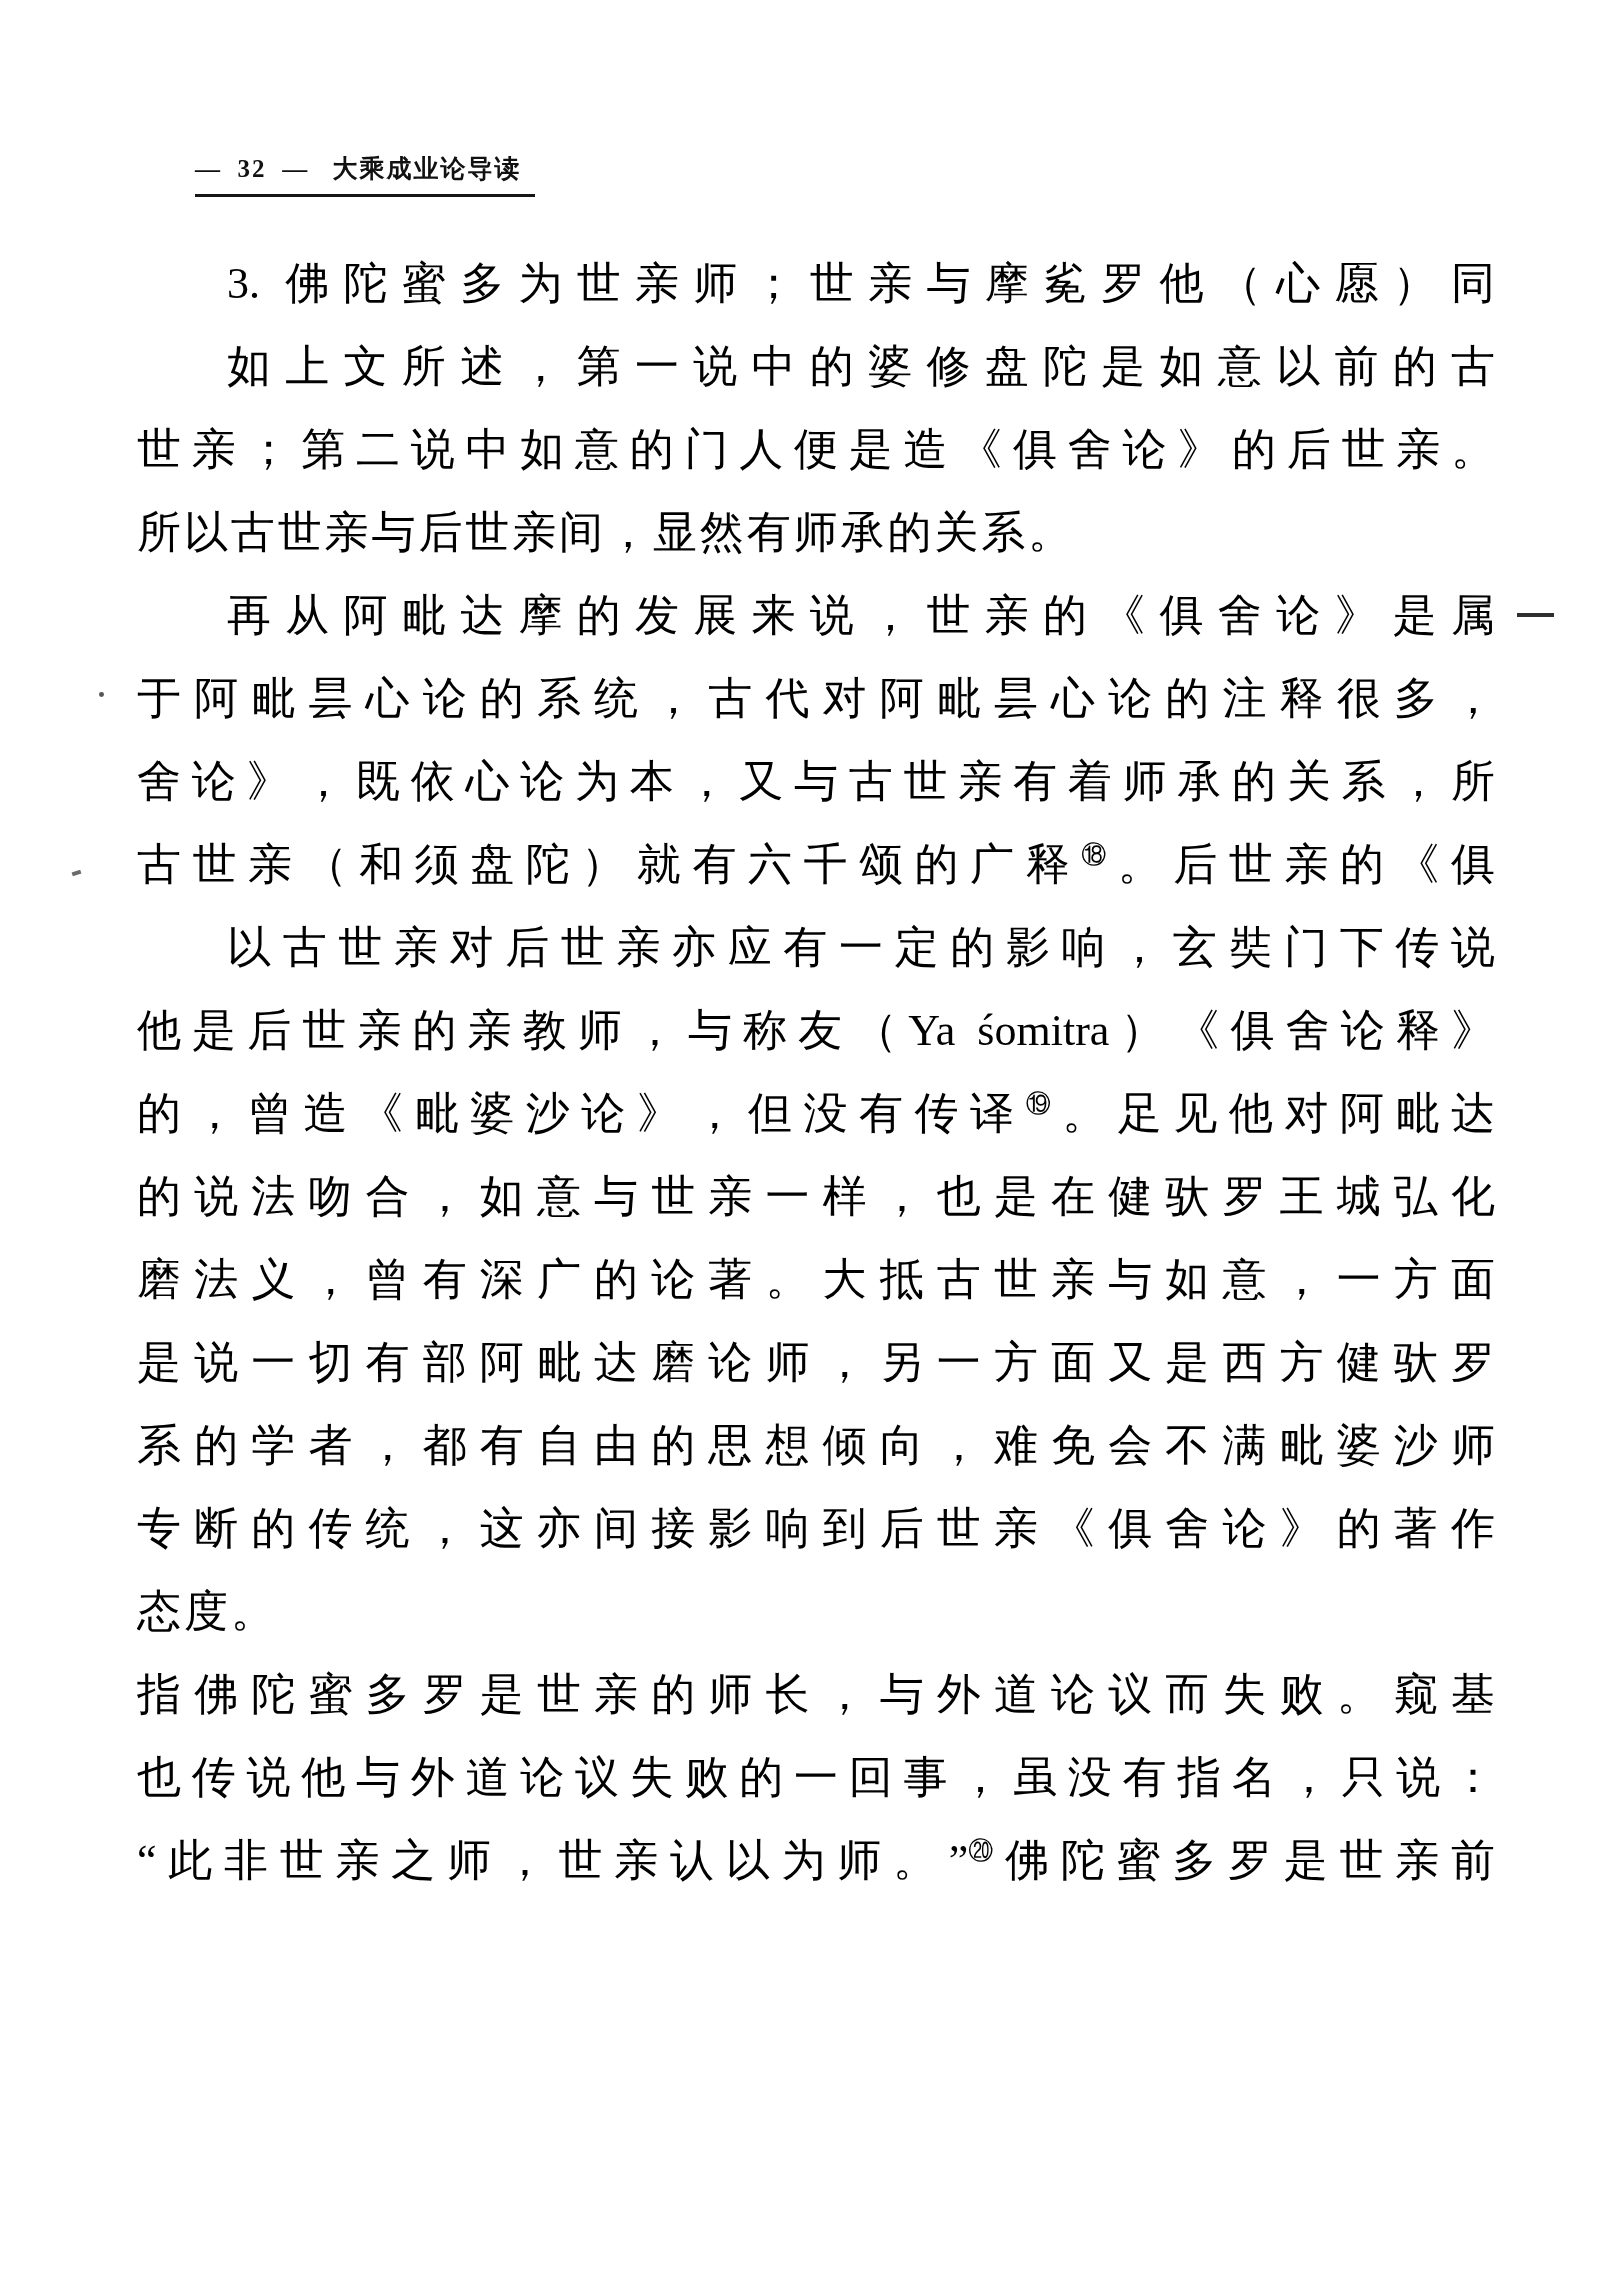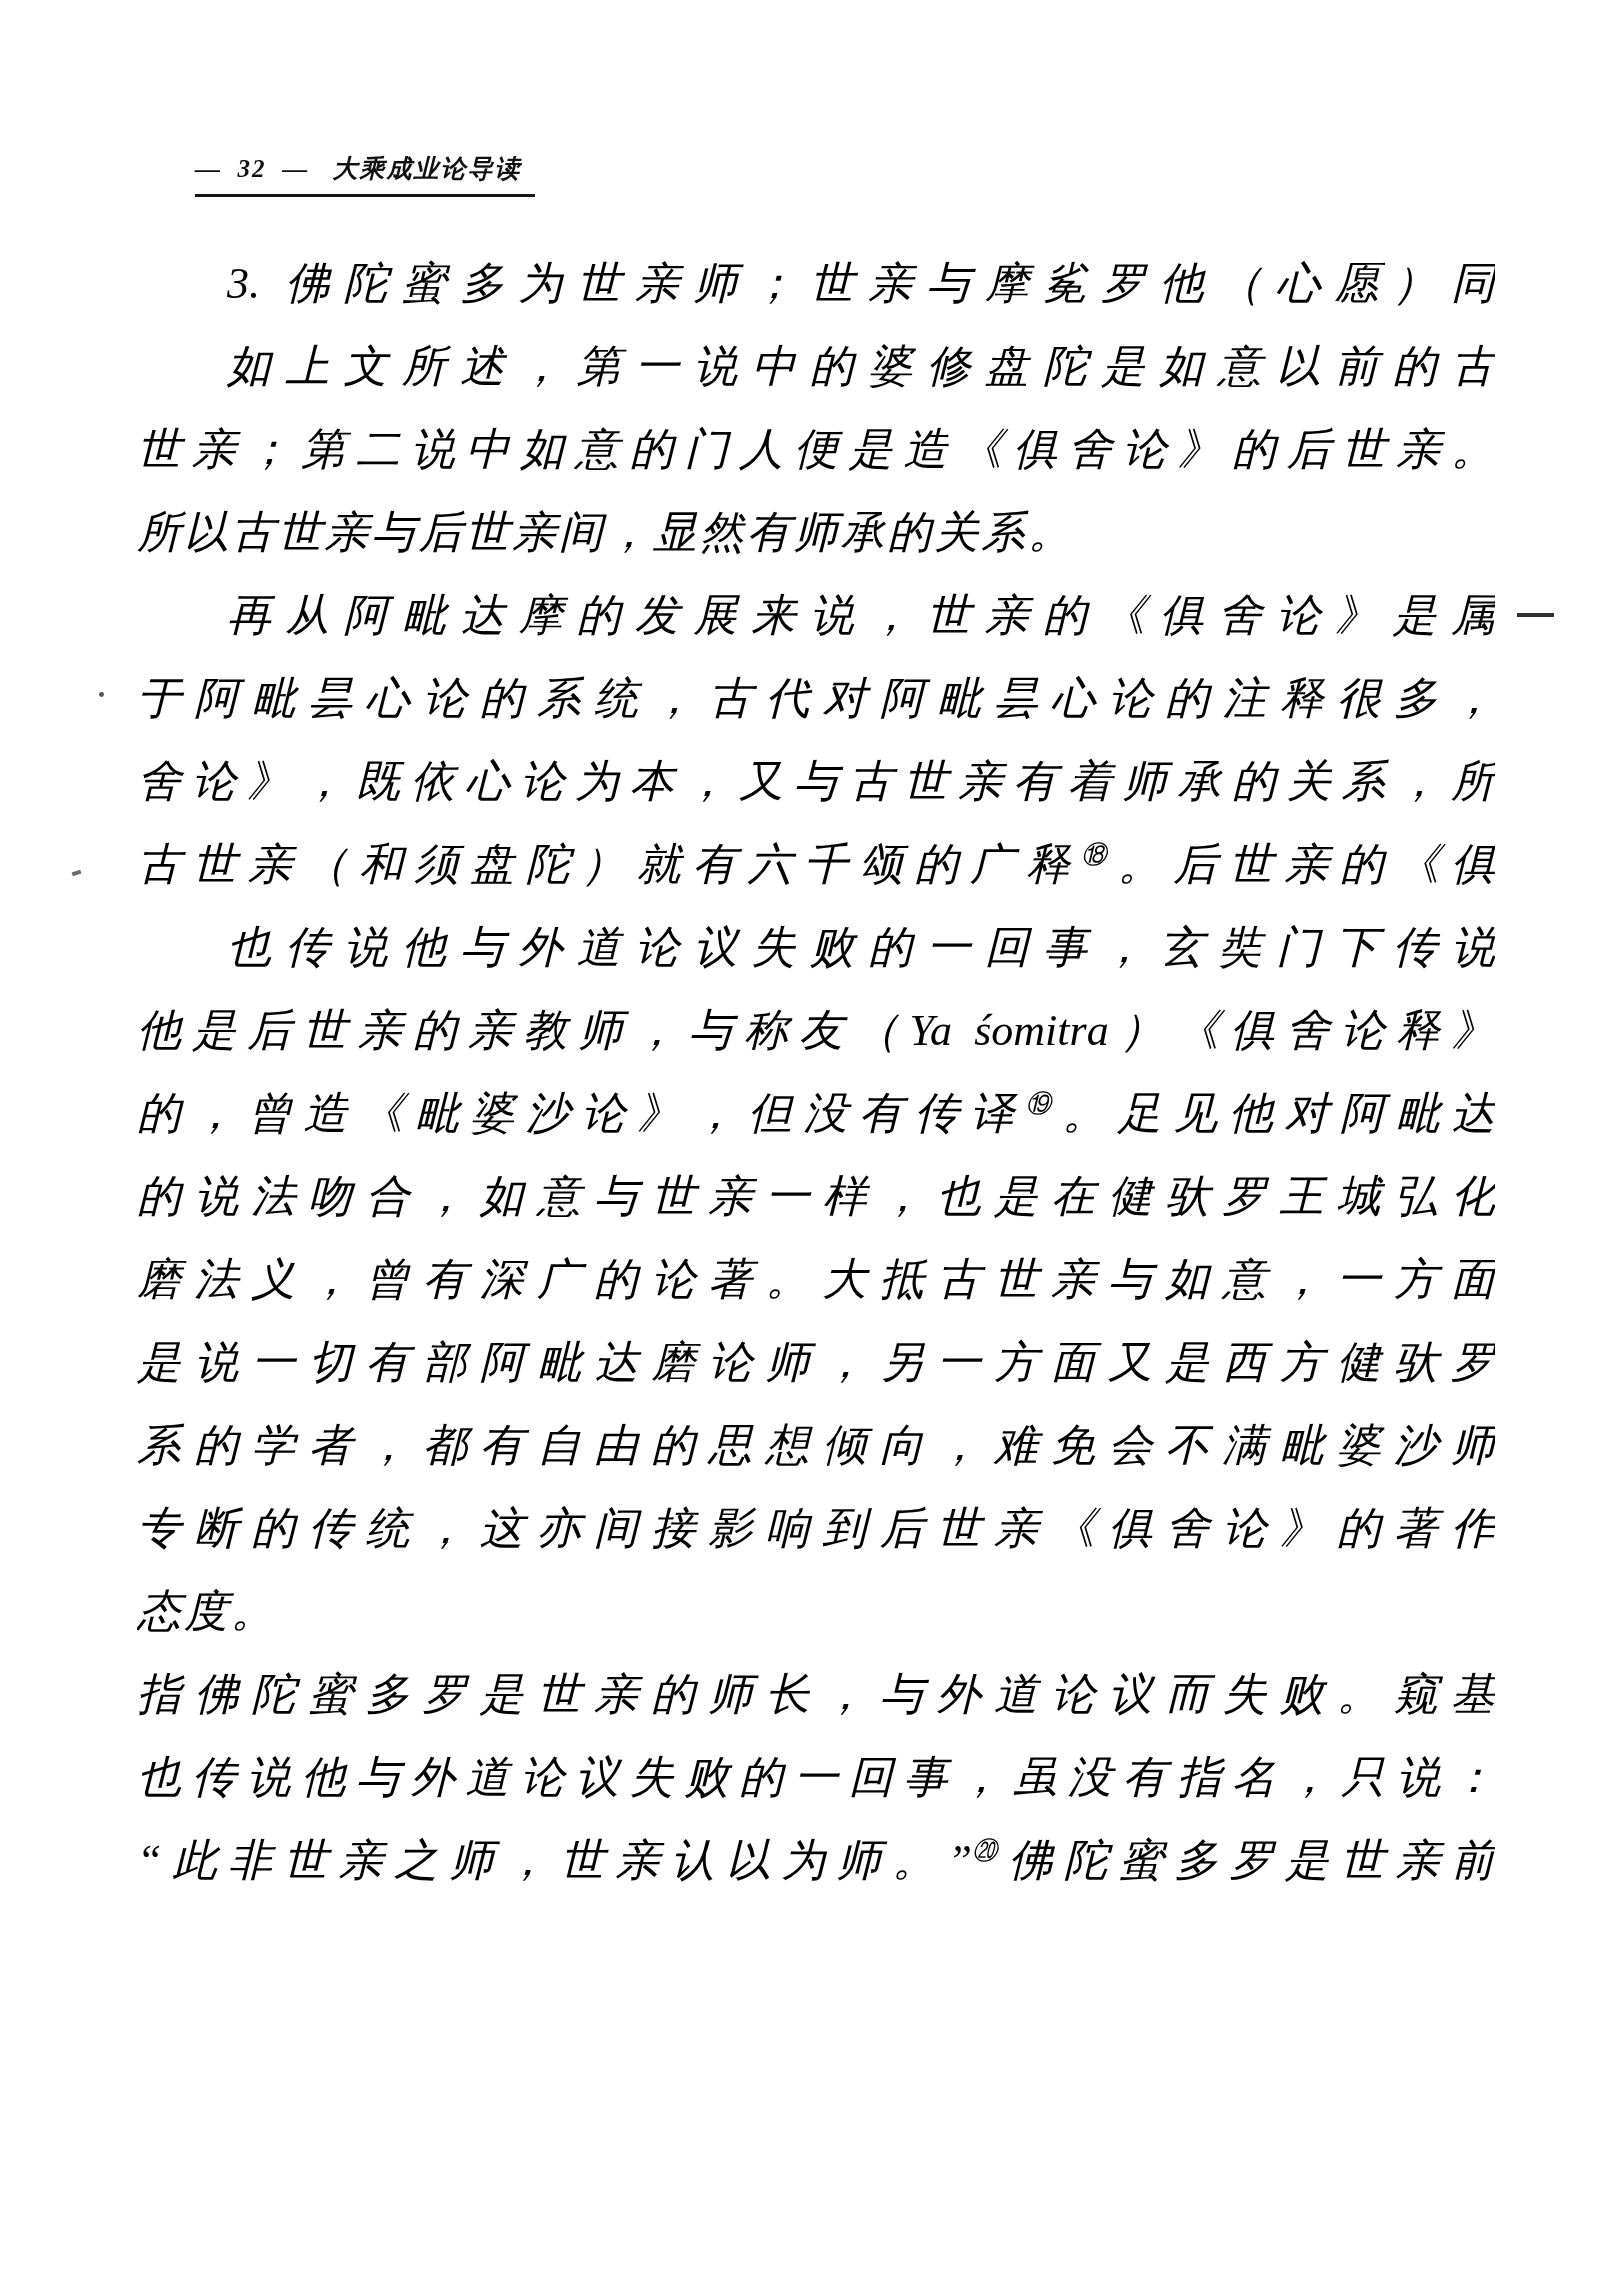--- a/index.html
+++ b/index.html
@@ -4,21 +4,20 @@
 <style>
   html, body { margin: 0; padding: 0; background: #ffffff; }
   .page {
     position: relative;
     width: 1623px;
     height: 2282px;
     background: #ffffff;
     color: #151515;
     font-family: "Liberation Serif", "DejaVu Serif", serif;
     overflow: hidden;
-    font-style: italic;
   }
   .page-header {
     position: absolute;
     left: 195px;
     top: 152px;
     font-size: 25px;
     font-weight: bold;
     letter-spacing: 2px;
     white-space: nowrap;
     color: #111;
@@ -74,21 +73,21 @@
 
   <div class="text-body">
       <div class="line indent just">3. 佛陀蜜多为世亲师；世亲与摩㝹罗他（心愿）同</div>
       <div class="line indent just">如上文所述，第一说中的婆修盘陀是如意以前的古</div>
       <div class="line just">世亲；第二说中如意的门人便是造《俱舍论》的后世亲。</div>
       <div class="line">所以古世亲与后世亲间，显然有师承的关系。</div>
       <div class="line indent just">再从阿毗达摩的发展来说，世亲的《俱舍论》是属</div>
       <div class="line just">于阿毗昙心论的系统，古代对阿毗昙心论的注释很多，</div>
       <div class="line just">舍论》，既依心论为本，又与古世亲有着师承的关系，所</div>
       <div class="line just">古世亲（和须盘陀）就有六千颂的广释<span class="sup">⑱</span>。后世亲的《俱</div>
-      <div class="line indent just">也传说他与外道论议失败的一回事，玄奘门下传说</div>
+      <div class="line indent just">以古世亲对后世亲亦应有一定的影响，玄奘门下传说</div>
       <div class="line just">他是后世亲的亲教师，与称友（Ya śomitra）《俱舍论释》</div>
       <div class="line just">的，曾造《毗婆沙论》，但没有传译<span class="sup">⑲</span>。足见他对阿毗达</div>
       <div class="line just">的说法吻合，如意与世亲一样，也是在健驮罗王城弘化</div>
       <div class="line just">磨法义，曾有深广的论著。大抵古世亲与如意，一方面</div>
       <div class="line just">是说一切有部阿毗达磨论师，另一方面又是西方健驮罗</div>
       <div class="line just">系的学者，都有自由的思想倾向，难免会不满毗婆沙师</div>
       <div class="line just">专断的传统，这亦间接影响到后世亲《俱舍论》的著作</div>
       <div class="line">态度。</div>
       <div class="line just">指佛陀蜜多罗是世亲的师长，与外道论议而失败。窥基</div>
       <div class="line just">也传说他与外道论议失败的一回事，虽没有指名，只说：</div>

